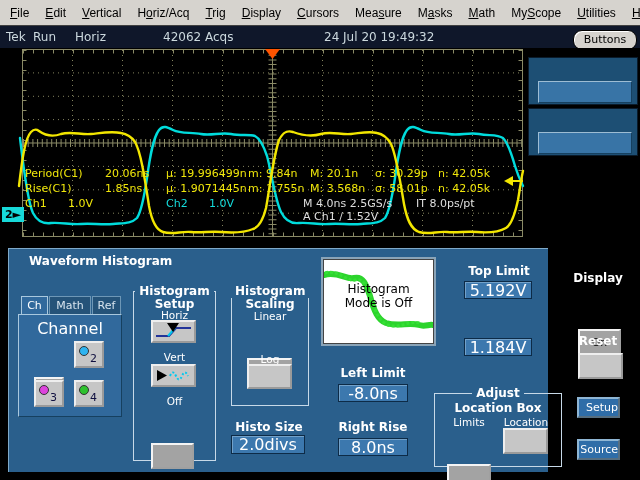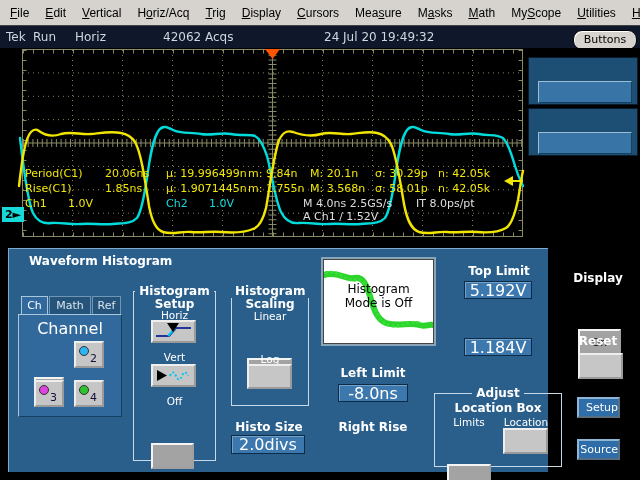--- a/index.html
+++ b/index.html
@@ -217,20 +217,21 @@
         <div>Mode is Off</div>
       </div>
     </div>
 
     <div class="blabel" style="left:440px;top:15px;width:100px">Top Limit</div>
     <div class="readout" style="left:455px;top:32px;width:68px;height:18px;line-height:17px">5.192V</div>
     <div class="readout" style="left:455px;top:89px;width:68px;height:18px;line-height:17px">1.184V</div>
     <div class="blabel" style="left:326px;top:117px;width:76px">Left Limit</div>
     <div class="readout" style="left:329px;top:135px;width:70px;height:18px;line-height:17px">-8.0ns</div>
     <div class="blabel" style="left:326px;top:171px;width:76px">Right Rise</div>
+    <div class="readout" style="left:329px;top:189px;width:70px;height:18px;line-height:17px">8.0ns</div>
 
     <div class="groupbox" style="left:425px;top:144px;width:128px;height:74px"></div>
     <div class="grouplab" style="left:425px;top:137px;width:128px"><span>Adjust</span></div>
     <div class="blabel" style="left:425px;top:152px;width:128px">Location Box</div>
     <div class="slabel" style="left:436px;top:167px;width:48px">Limits</div>
     <div class="slabel" style="left:492px;top:167px;width:50px">Location</div>
     <div class="btnwhite" style="left:438px;top:179px;width:44px;height:26px"></div>
     <div class="btn3d" style="left:494px;top:179px;width:45px;height:26px"></div>
 
     <div class="blabel" style="left:558px;top:22px;width:62px">Display</div>

